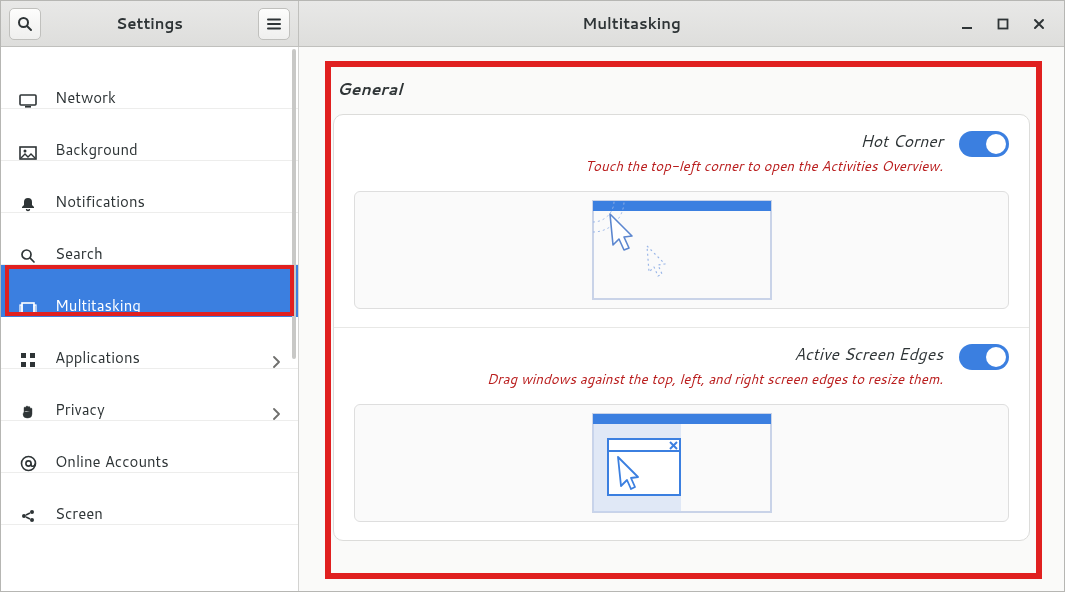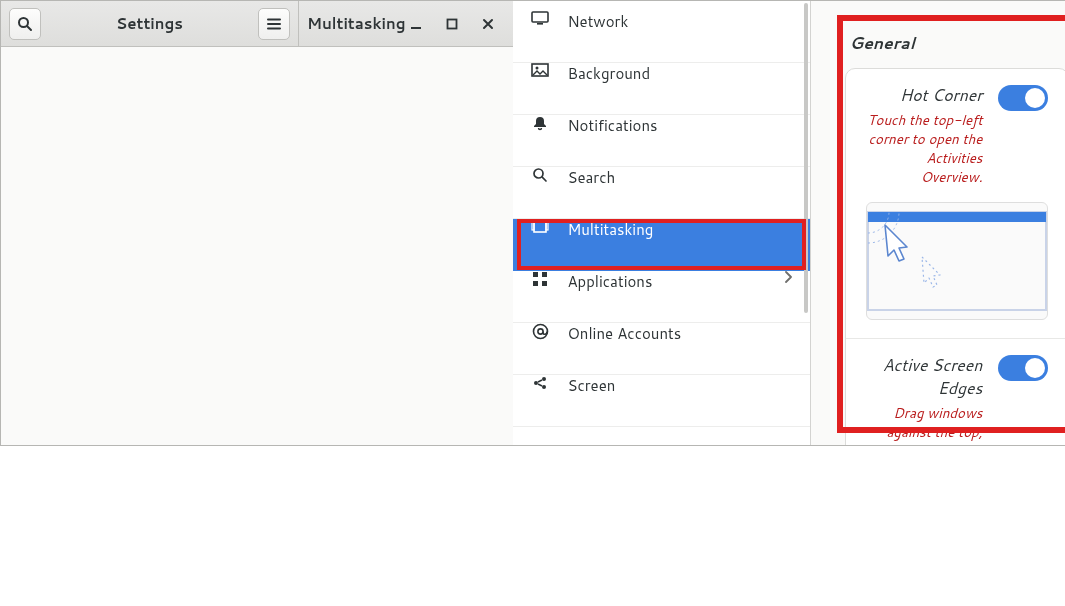--- a/index.html
+++ b/index.html
@@ -6,21 +6,21 @@
   html, body { margin:0; padding:0; height:100%; }
   body {
     width:1065px; height:606px;
     font-family: "Cantarell", "Segoe UI", "Helvetica Neue", Arial, sans-serif;
     font-size:14px;
     color:#2e3436;
     background:#fff;
     overflow:hidden;
     position:relative;
   }
-  .window { width:1065px; height:446px; display:flex; flex-direction:row; border:1px solid #b6b6b3; background:#fafaf9; }
+  .window { width:1065px; height:592px; display:flex; flex-direction:column; border:1px solid #b6b6b3; background:#fafaf9; }
 
   
   .headerbar {
     height:46px; flex:0 0 46px;
     display:flex;
     border-bottom:1px solid #c0c0bd;
     background:linear-gradient(#e8e8e7,#dededc);
   }
   .hb-left { width:298px; flex:0 0 298px; display:flex; align-items:center; padding:0 8px; gap:8px; border-right:1px solid #c0c0bd;}
   .hb-right { flex:1; display:flex; align-items:center; padding:0 8px; position:relative;}
@@ -49,21 +49,21 @@
   .content {
     flex:1; background:#fafaf9;
     overflow:auto;
     padding:24px 34px 20px 34px;
     position:relative;
     font-style:italic;
   }
 
   
   .nav-item {
-    display:flex; align-items:flex-start;
+    display:flex; align-items:flex-end;
     height:52px;
     padding:0 18px 0 18px;
     gap:18px;
     color:#2e3436;
     position:relative;
     border-bottom:1px solid #ededec;
   }
   .nav-item .nav-icon { width:18px; display:inline-flex; justify-content:center; color:#2e3436; }
   .nav-item.selected { background:#3b7fe0; color:#ffffff; border-bottom-color:#3b7fe0;}
   .nav-item.selected .nav-icon { color:#ffffff; }
@@ -247,20 +247,33 @@
             </svg>
         </span>
         <span class="nav-label">Applications</span>
         <span class="nav-more chev">
             <svg width="8" height="12" viewBox="0 0 8 12">
               <path d="M2 1l5 5-5 5" fill="none" stroke="currentColor" stroke-width="1.8" stroke-linecap="round" stroke-linejoin="round"></path>
             </svg>
           </span>
       </div>
 
+      <div class="nav-item">
+        <span class="nav-icon">
+          <svg width="16" height="16" viewBox="0 0 16 16">
+              <path d="M4 8V4a1 1 0 0 1 2 0v3M6 7V3a1 1 0 0 1 2 0v4M8 7V3.5a1 1 0 0 1 2 0V7M10 7V5a1 1 0 0 1 2 0v5a4 4 0 0 1-4 4H7a4 4 0 0 1-4-4l1-2" fill="currentColor" stroke="currentColor" stroke-width="0.4"></path>
+            </svg>
+        </span>
+        <span class="nav-label">Privacy</span>
+        <span class="nav-more chev">
+            <svg width="8" height="12" viewBox="0 0 8 12">
+              <path d="M2 1l5 5-5 5" fill="none" stroke="currentColor" stroke-width="1.8" stroke-linecap="round" stroke-linejoin="round"></path>
+            </svg>
+          </span>
+      </div>
 
       <div class="nav-item">
         <span class="nav-icon">
           <svg width="17" height="17" viewBox="0 0 17 17">
               <circle cx="8.5" cy="8.5" r="7" fill="none" stroke="currentColor" stroke-width="1.6"></circle>
               <circle cx="8.5" cy="8.5" r="2.6" fill="none" stroke="currentColor" stroke-width="1.6"></circle>
               <path d="M11 8.5v1.2c0 2.3 4 2.3 4-1.2" fill="none" stroke="currentColor" stroke-width="1.6"></path>
             </svg>
         </span>
         <span class="nav-label">Online Accounts</span>

